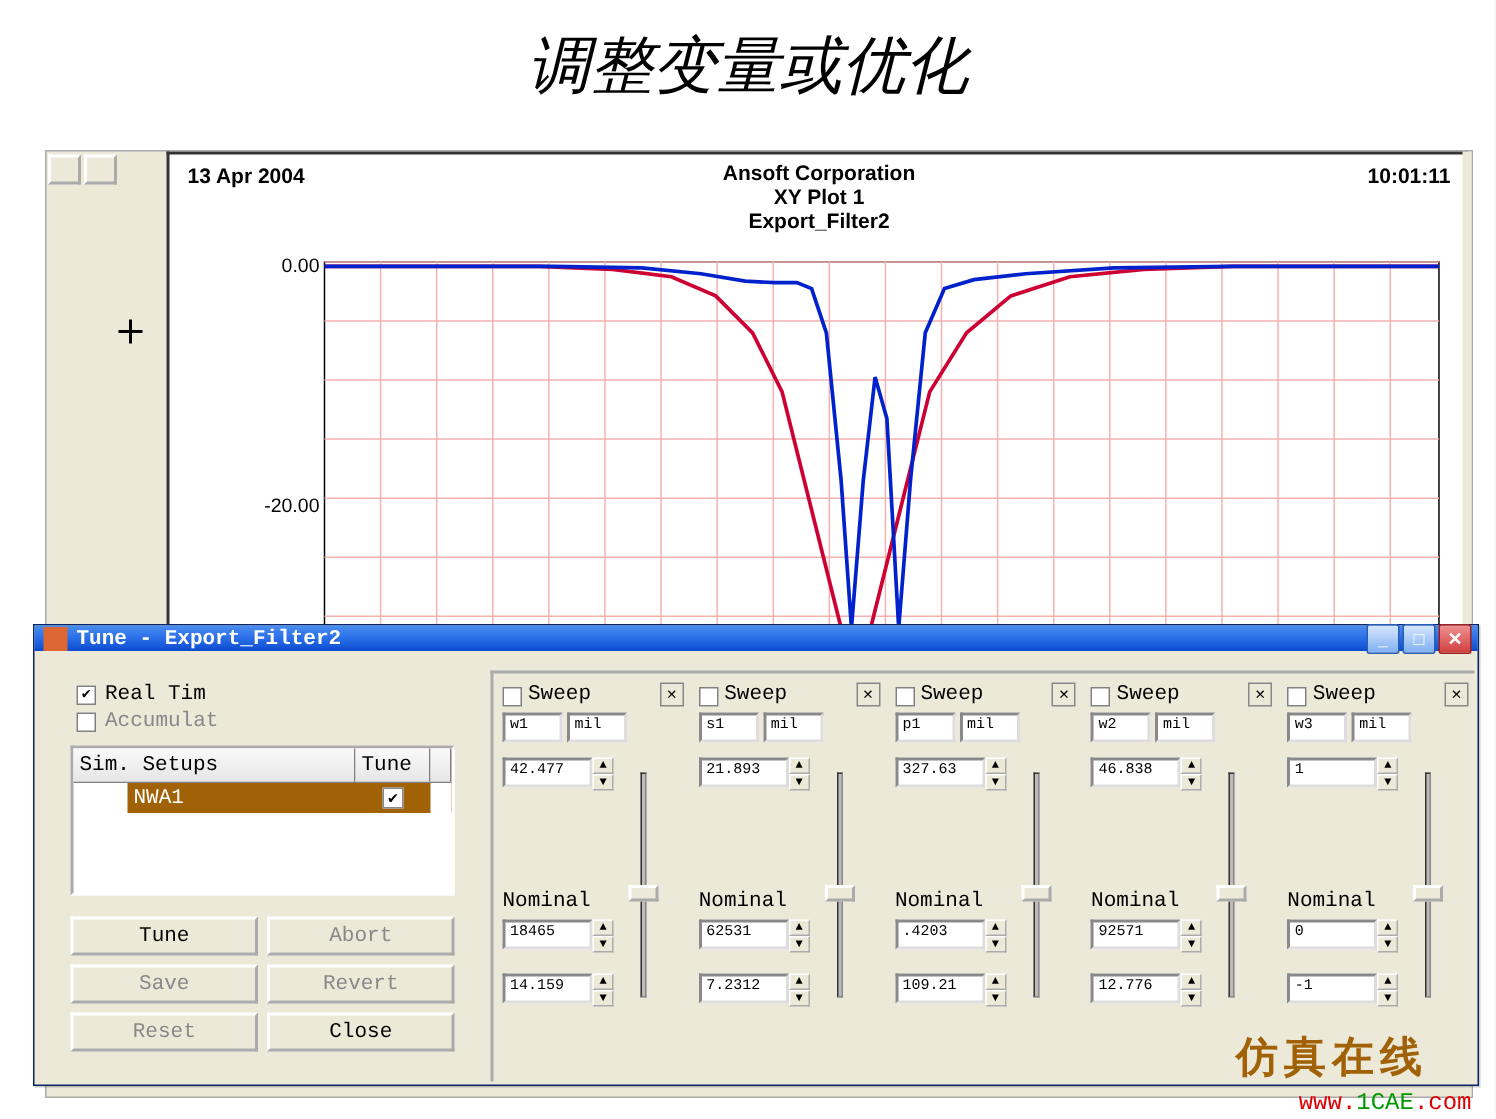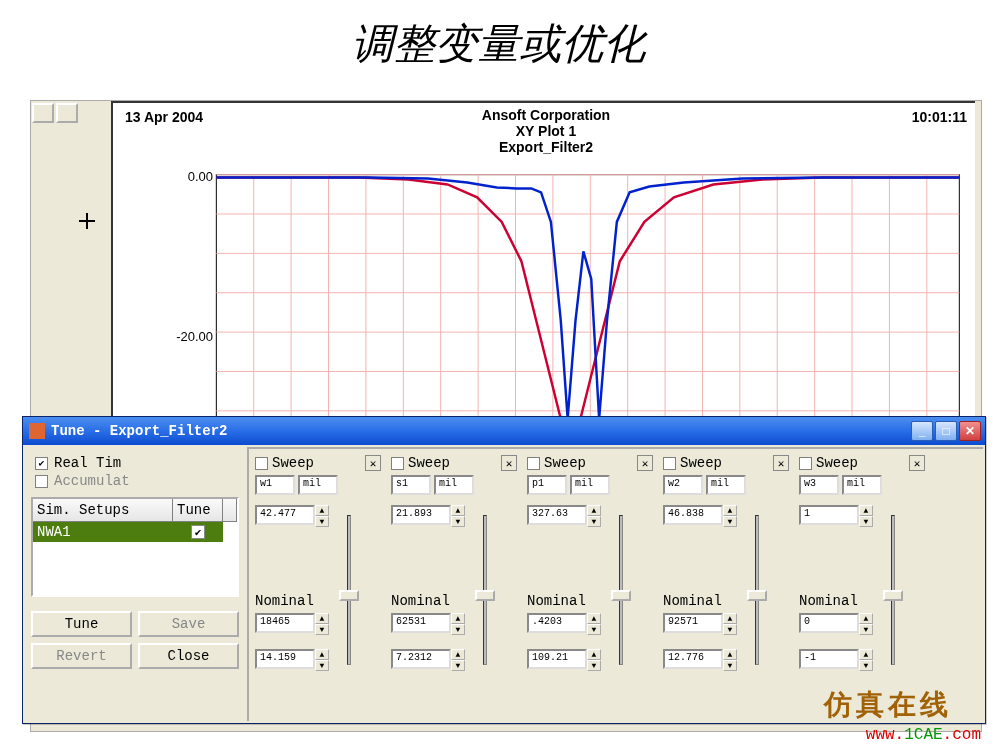--- a/index.html
+++ b/index.html
@@ -98,21 +98,21 @@
   position: absolute;
   left: 22px;
   top: 416px;
   width: 964px;
   height: 308px;
   background: #ece9d8;
   border: 1px solid #0a246a;
   box-shadow: 1px 1px 0 rgba(0,0,0,.2);
 }
 .titlebar {
-  height: 28px;
+  height: 17px;
   background: linear-gradient(to bottom, #4b8ef0 0%, #2a6ee8 50%, #0b4bcf 100%);
   display: flex; align-items: center;
   padding: 0 4px 0 6px;
   color: #fff;
   font-weight: bold;
   font-family: "Courier New", monospace;
 }
 .titlebar .app-icon {
   width: 16px; height: 16px; background: #d63; margin-right: 6px;
   position: relative;
@@ -126,22 +126,22 @@
   display: flex; align-items: center; justify-content: center;
   font-family: Arial, sans-serif; font-size: 12px; font-weight: bold; color: #fff;
 }
 .win-close { background: linear-gradient(#f09090,#d04040); border-color:#a02020; }
 
 .dialog-body {
   position: absolute; left: 0; top: 28px; right: 0; bottom: 0;
   display: flex;
 }
 .left-col {
-  width: 224px;
-  padding: 8px 8px;
+  width: 304px;
+  padding: 8px 24px;
 }
 .chk-row { display: flex; align-items: center; margin: 2px 0 2px 4px; font-family: "Courier New", monospace; color:#000; }
 .chk-row.disabled { color: #888; }
 .chk {
   width: 13px; height: 13px; background:#fff; border:1px solid #808080; margin-right:6px;
   display:inline-flex; align-items:center; justify-content:center; font-size:11px; line-height:11px;
 }
 .chk.checked::after { content:"✔"; color:#000; font-size:10px; }
 
 .table-outer {
@@ -157,21 +157,21 @@
   padding: 3px 4px;
   border-right: 1px solid #808080;
   font-family:"Courier New",monospace;
   background: linear-gradient(#fafafa,#e6e6e6);
   font-size:14px;
 }
 .th-sim { flex: 1; }
 .th-tune { width: 50px; }
 .th-pad { width: 14px; border-right:none; }
 .table-row {
-  display:flex; background:#4d7c0f; color:#fff;
+  display:flex; background:#a16207; color:#fff;margin-left:36px;
 }
 .table-row .cell-sim { flex:1; padding:2px 4px; font-family:"Courier New",monospace;}
 .table-row .cell-tune { width:50px; padding:2px 4px; display:flex; align-items:center; justify-content:center;}
 .table-row .cell-pad { width:14px; background:#fff; }
 .whitebox {
   width:14px; height:14px; background:#fff; border:1px solid #888; display:inline-flex;
   align-items:center; justify-content:center; color:#000; font-size:11px;
 }
 .whitebox.checked::after{content:"✔";}
 
@@ -195,21 +195,21 @@
   overflow:hidden;
   padding: 6px 4px 4px 6px;
   gap: 10px;
 }
 .tuner {
   width: 126px;
   height: 100%;
   position:relative;
 }
 .tuner-top {
-  display:flex; align-items:center; gap:4px; margin-bottom:4px;
+  display:flex; align-items:flex-end; gap:4px; margin-bottom:4px;
 }
 .tuner-top .sweep-chk {
   width:13px;height:13px;background:#fff;border:1px solid #808080;
 }
 .sweep-label{font-family:"Courier New",monospace;}
 .close-x {
   width:16px;height:16px; border:1px solid #888; background:#ece9d8;
   display:flex;align-items:center;justify-content:center; font-size:11px; font-weight:bold;
 }
 .tuner-name-row{display:flex; gap:3px; margin-bottom:10px;}
@@ -344,22 +344,24 @@
         <div class="table-row">
           <div class="cell-sim">NWA1</div>
           <div class="cell-tune">
               <span class="whitebox checked"></span>
             </div>
           <div class="cell-pad"></div>
         </div>
       </div>
       <div class="btn-grid">
         <div class="btn95">Tune</div>
+        <div class="btn95 disabled">Abort</div>
         <div class="btn95 disabled">Save</div>
         <div class="btn95 disabled">Revert</div>
+        <div class="btn95 disabled">Reset</div>
         <div class="btn95">Close</div>
       </div>
     </div>
     <div class="right-col" id="tuners">
         <div class="tuner">
     <div class="tuner-top">
       <span class="sweep-chk"></span>
       <span class="sweep-label">Sweep</span>
       <span style="flex:1"></span>
       <span class="close-x">✕</span>

